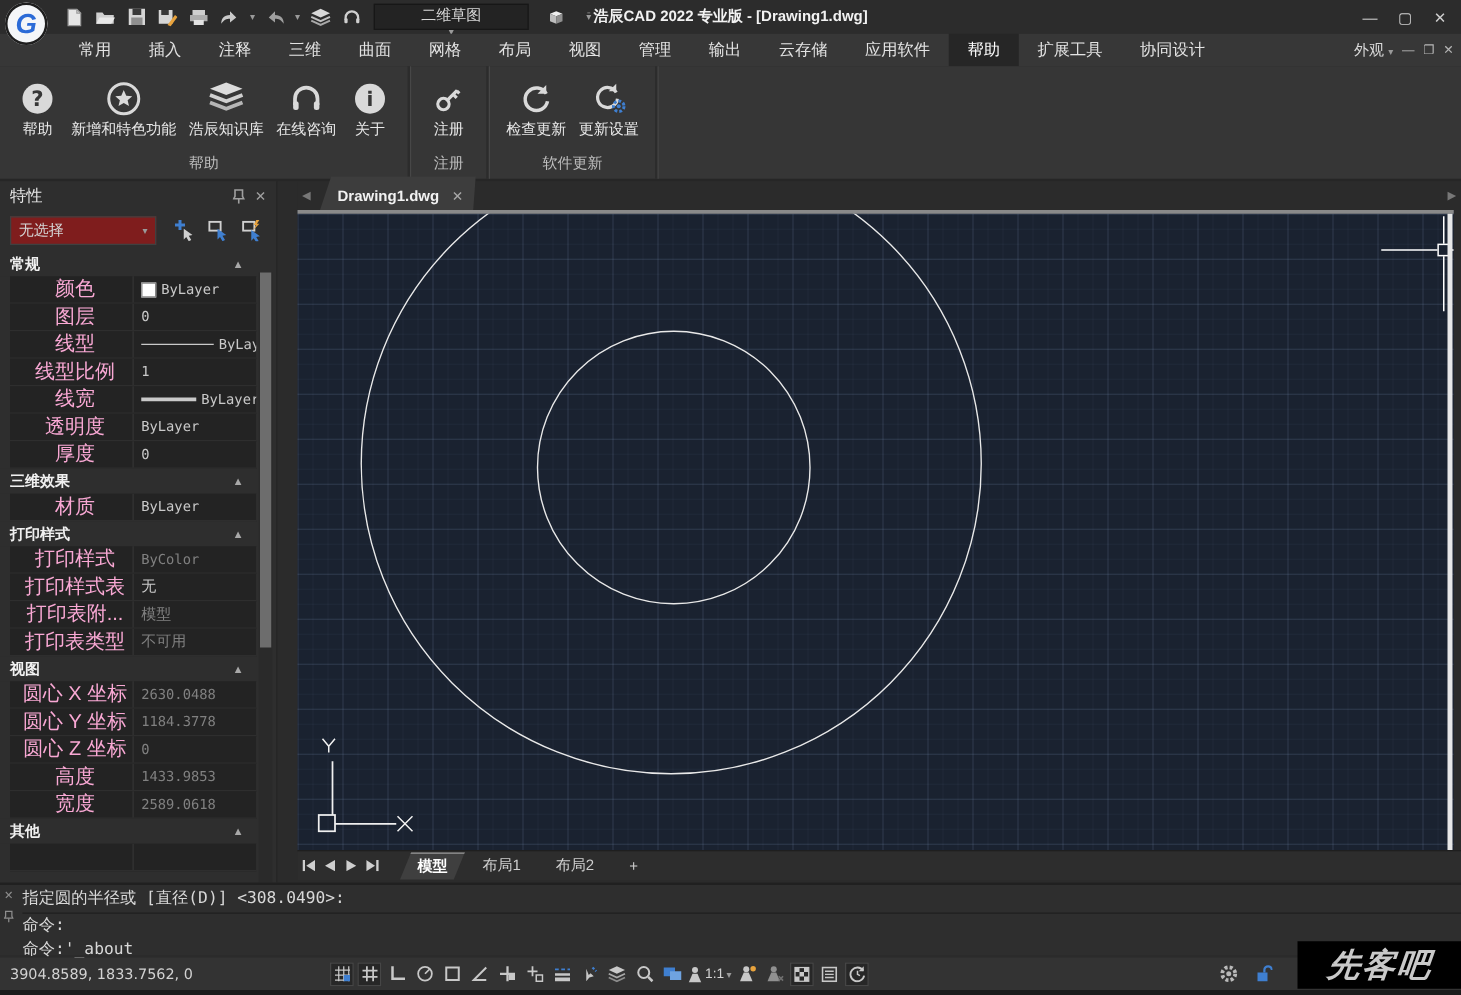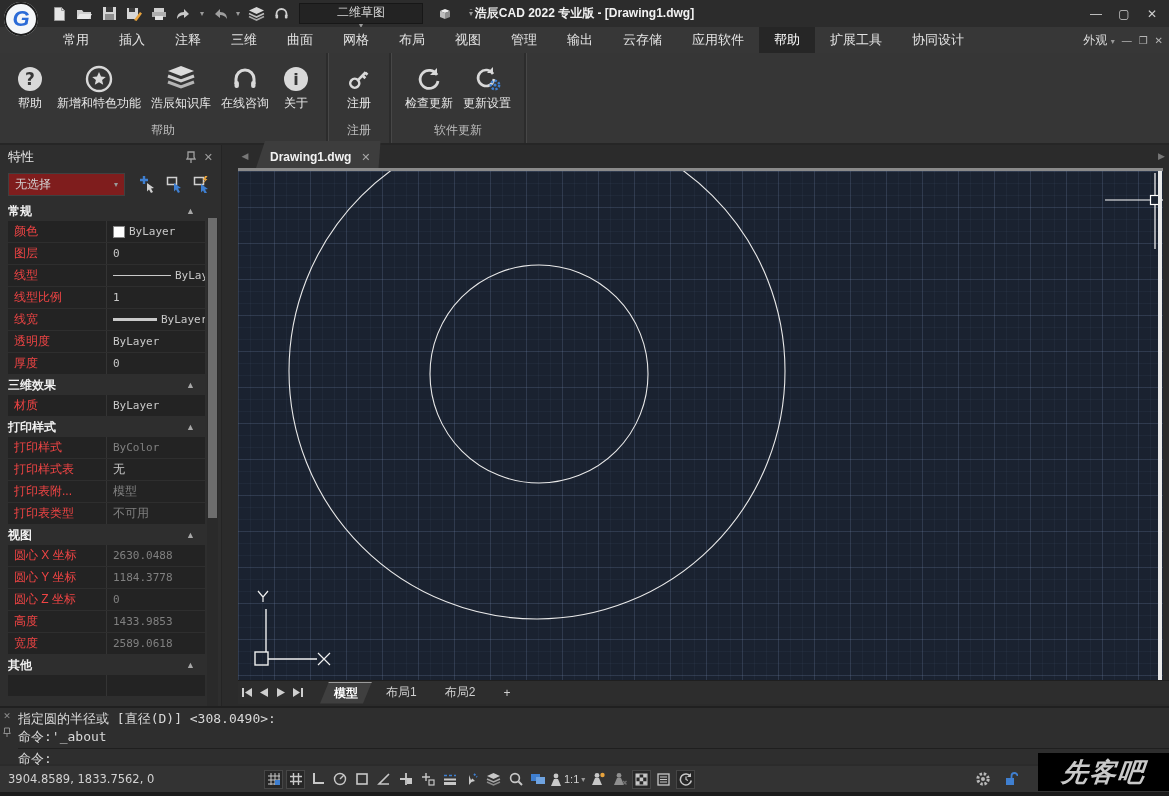--- a/index.html
+++ b/index.html
@@ -43,21 +43,21 @@
   .ptool{height:30px;display:flex;align-items:center;padding:0 8px;gap:6px;}
   .pselect{width:128px;height:21px;background:#7f1d1d;border:1px solid #404040;display:flex;align-items:center;
            justify-content:space-between;padding:0 6px;font-size:12px;color:#d4d4d4;}
   .pticons{display:flex;gap:5px;margin-left:6px;}
   .ptbtn{width:22px;height:22px;display:grid;place-items:center;}
   .pbody{position:absolute;left:0;top:56px;right:16px;bottom:0;overflow:hidden;}
   .psec{height:20px;background:#2e2e2e;display:flex;align-items:center;justify-content:space-between;
         padding:0 10px 0 8px;font-size:12px;font-weight:bold;color:#f0f0f0;}
   .psec .tri{color:#a8a8a8;font-size:9px;}
   .prow{height:21px;display:grid;grid-template-columns:98px 1fr;background:#232323;border-bottom:1px solid #2e2e2e;margin-left:8px;}
-  .plab{font-size:12px;color:#ef4444;padding-left:6px;line-height:21px;white-space:nowrap;overflow:hidden;}
+  .plab{font-size:16px;color:#f9a8d4;padding-left:6px;line-height:21px;white-space:nowrap;overflow:hidden;text-align:center;}
   .pval{font-size:11px;color:#c9c9c9;padding-left:6px;line-height:21px;border-left:1px solid #343434;
         font-family:"DejaVu Sans Mono",monospace;white-space:nowrap;display:flex;align-items:center;gap:4px;}
   .pval.dim{color:#808080;}
   .swatch{width:10px;height:10px;background:#ffffff;border:1px solid #888;display:inline-block;}
   .lsample{display:inline-block;height:1px;background:#c9c9c9;width:58px;}
   .lsample.thick{height:3px;width:44px;}
   .pscroll{position:absolute;right:3px;top:73px;width:11px;bottom:2px;background:#2a2a2a;}
   .pthumb{position:absolute;left:1px;right:1px;top:0;height:300px;background:#6d6d6d;}
   
   .doctabs{left:238px;top:145px;width:931px;height:23px;background:#2b2b2b;display:flex;align-items:flex-end;}
@@ -531,22 +531,22 @@
   <div class="cmdstrip">
     <span>✕</span>
     <span>
       <svg width="8" height="10" viewBox="0 0 8 10">
           <path d="M1.5 1h5v4l.8 1.5H.7L1.5 5z" fill="none" stroke="#8d8d8d" stroke-width="1"></path>
           <path d="M4 6.5V10" stroke="#8d8d8d" stroke-width="1"></path>
         </svg>
       </span>
   </div>
   <div class="cmdline" style="padding-top:2px;">指定圆的半径或 [直径(D)] &lt;308.0490&gt;:</div>
+  <div class="cmdline cmdprompt">命令:</div>
   <div class="cmdline">命令:'_about</div>
-  <div class="cmdline cmdprompt">命令:</div>
 </div>
 
 <div class="abs status">
   <span class="coords">3904.8589, 1833.7562, 0</span>
 </div>
 <div class="sicons">
   <span class="sic boxed">
     <svg width="14" height="14" viewBox="0 0 14 14">
         <path d="M1 4h12M1 8h12M1 12h12M4 1v12M8 1v12M12 1v12" stroke="#c8c8c8" stroke-width="1"></path>
         <rect x="8" y="8" width="5" height="5" fill="#3f7fd0"></rect>

